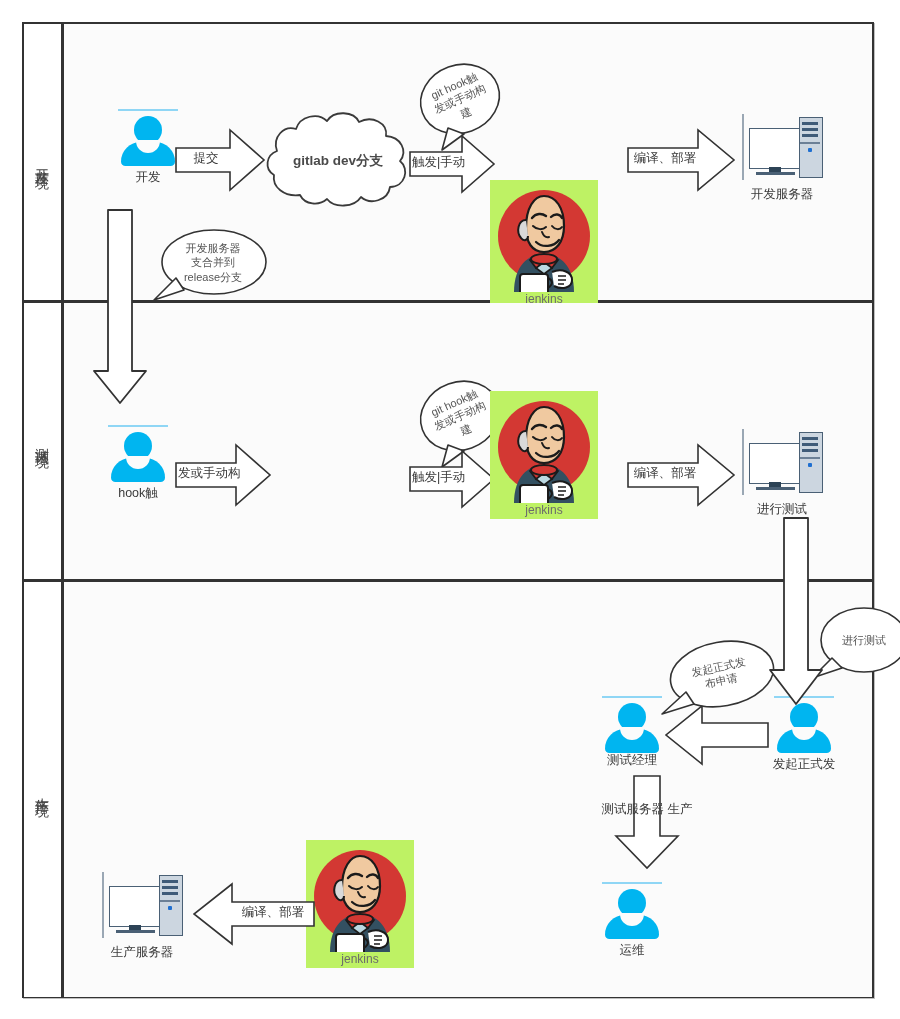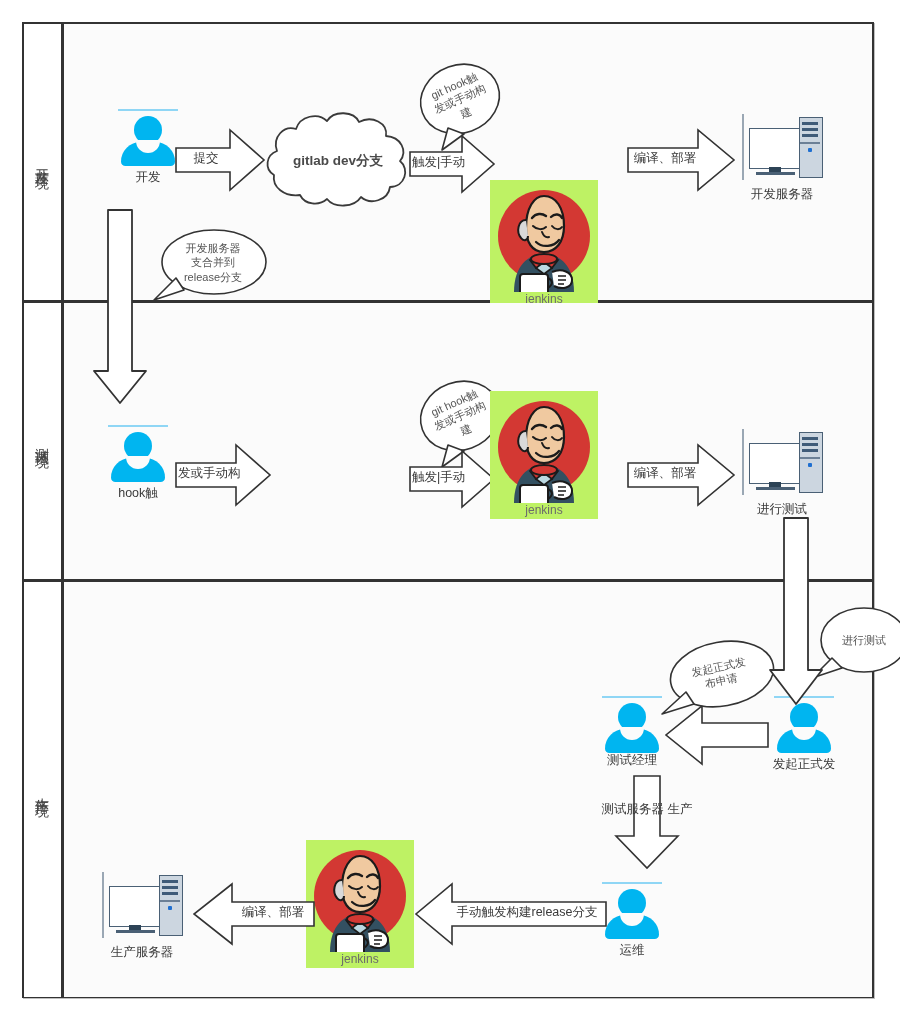--- a/index.html
+++ b/index.html
@@ -397,26 +397,20 @@
         <div class="node" style="left:540px;top:300px;width:56px;height:80px;">
           <div class="person">
             <div class="bar"></div>
               <div class="head"></div>
               <div class="body"></div>
               <div class="notch"></div>
           </div>
           <div class="caption" style="top:60px;">运维</div>
         </div>
 
-        <div class="arrowwrap" style="left:350px;top:300px;width:194px;height:64px;">
-          <svg width="194" height="64" viewBox="0 0 194 64">
-            <path d="M192 20 H38 V2 L2 32 L38 62 V44 H192 Z" fill="#ffffff" stroke="#333" stroke-width="1.6"></path>
-          </svg>
-          <div class="alabel" style="left:36px;top:23px;width:154px;">手动触发构建release分支</div>
-        </div>
 
         <div class="node jenkins" style="left:242px;top:258px;">
           <svg width="108" height="112" viewBox="0 0 108 112">
             <circle cx="54" cy="56" r="46" fill="#d33833"></circle>
             <path d="M24 112 C24 86 38 74 54 74 C70 74 84 86 84 112 Z" fill="#335061"></path>
             <path d="M36 48 C36 28 44 16 54 16 C66 16 74 28 74 46 C74 62 66 72 54 72 C42 72 36 62 36 48 Z" fill="#f0c9a0" stroke="#1b1b1b" stroke-width="2.2"></path>
             <path d="M36 40 C28 40 26 52 31 58 C34 62 38 60 38 56" fill="#d9d9d9" stroke="#1b1b1b" stroke-width="2"></path>
             <path d="M42 38 C46 33 52 33 56 36" fill="none" stroke="#1b1b1b" stroke-width="2.4" stroke-linecap="round"></path>
             <path d="M61 37 C65 33 70 34 72 38" fill="none" stroke="#1b1b1b" stroke-width="2.4" stroke-linecap="round"></path>
             <path d="M43 46 C47 50 53 50 56 47" fill="none" stroke="#1b1b1b" stroke-width="2" stroke-linecap="round"></path>

